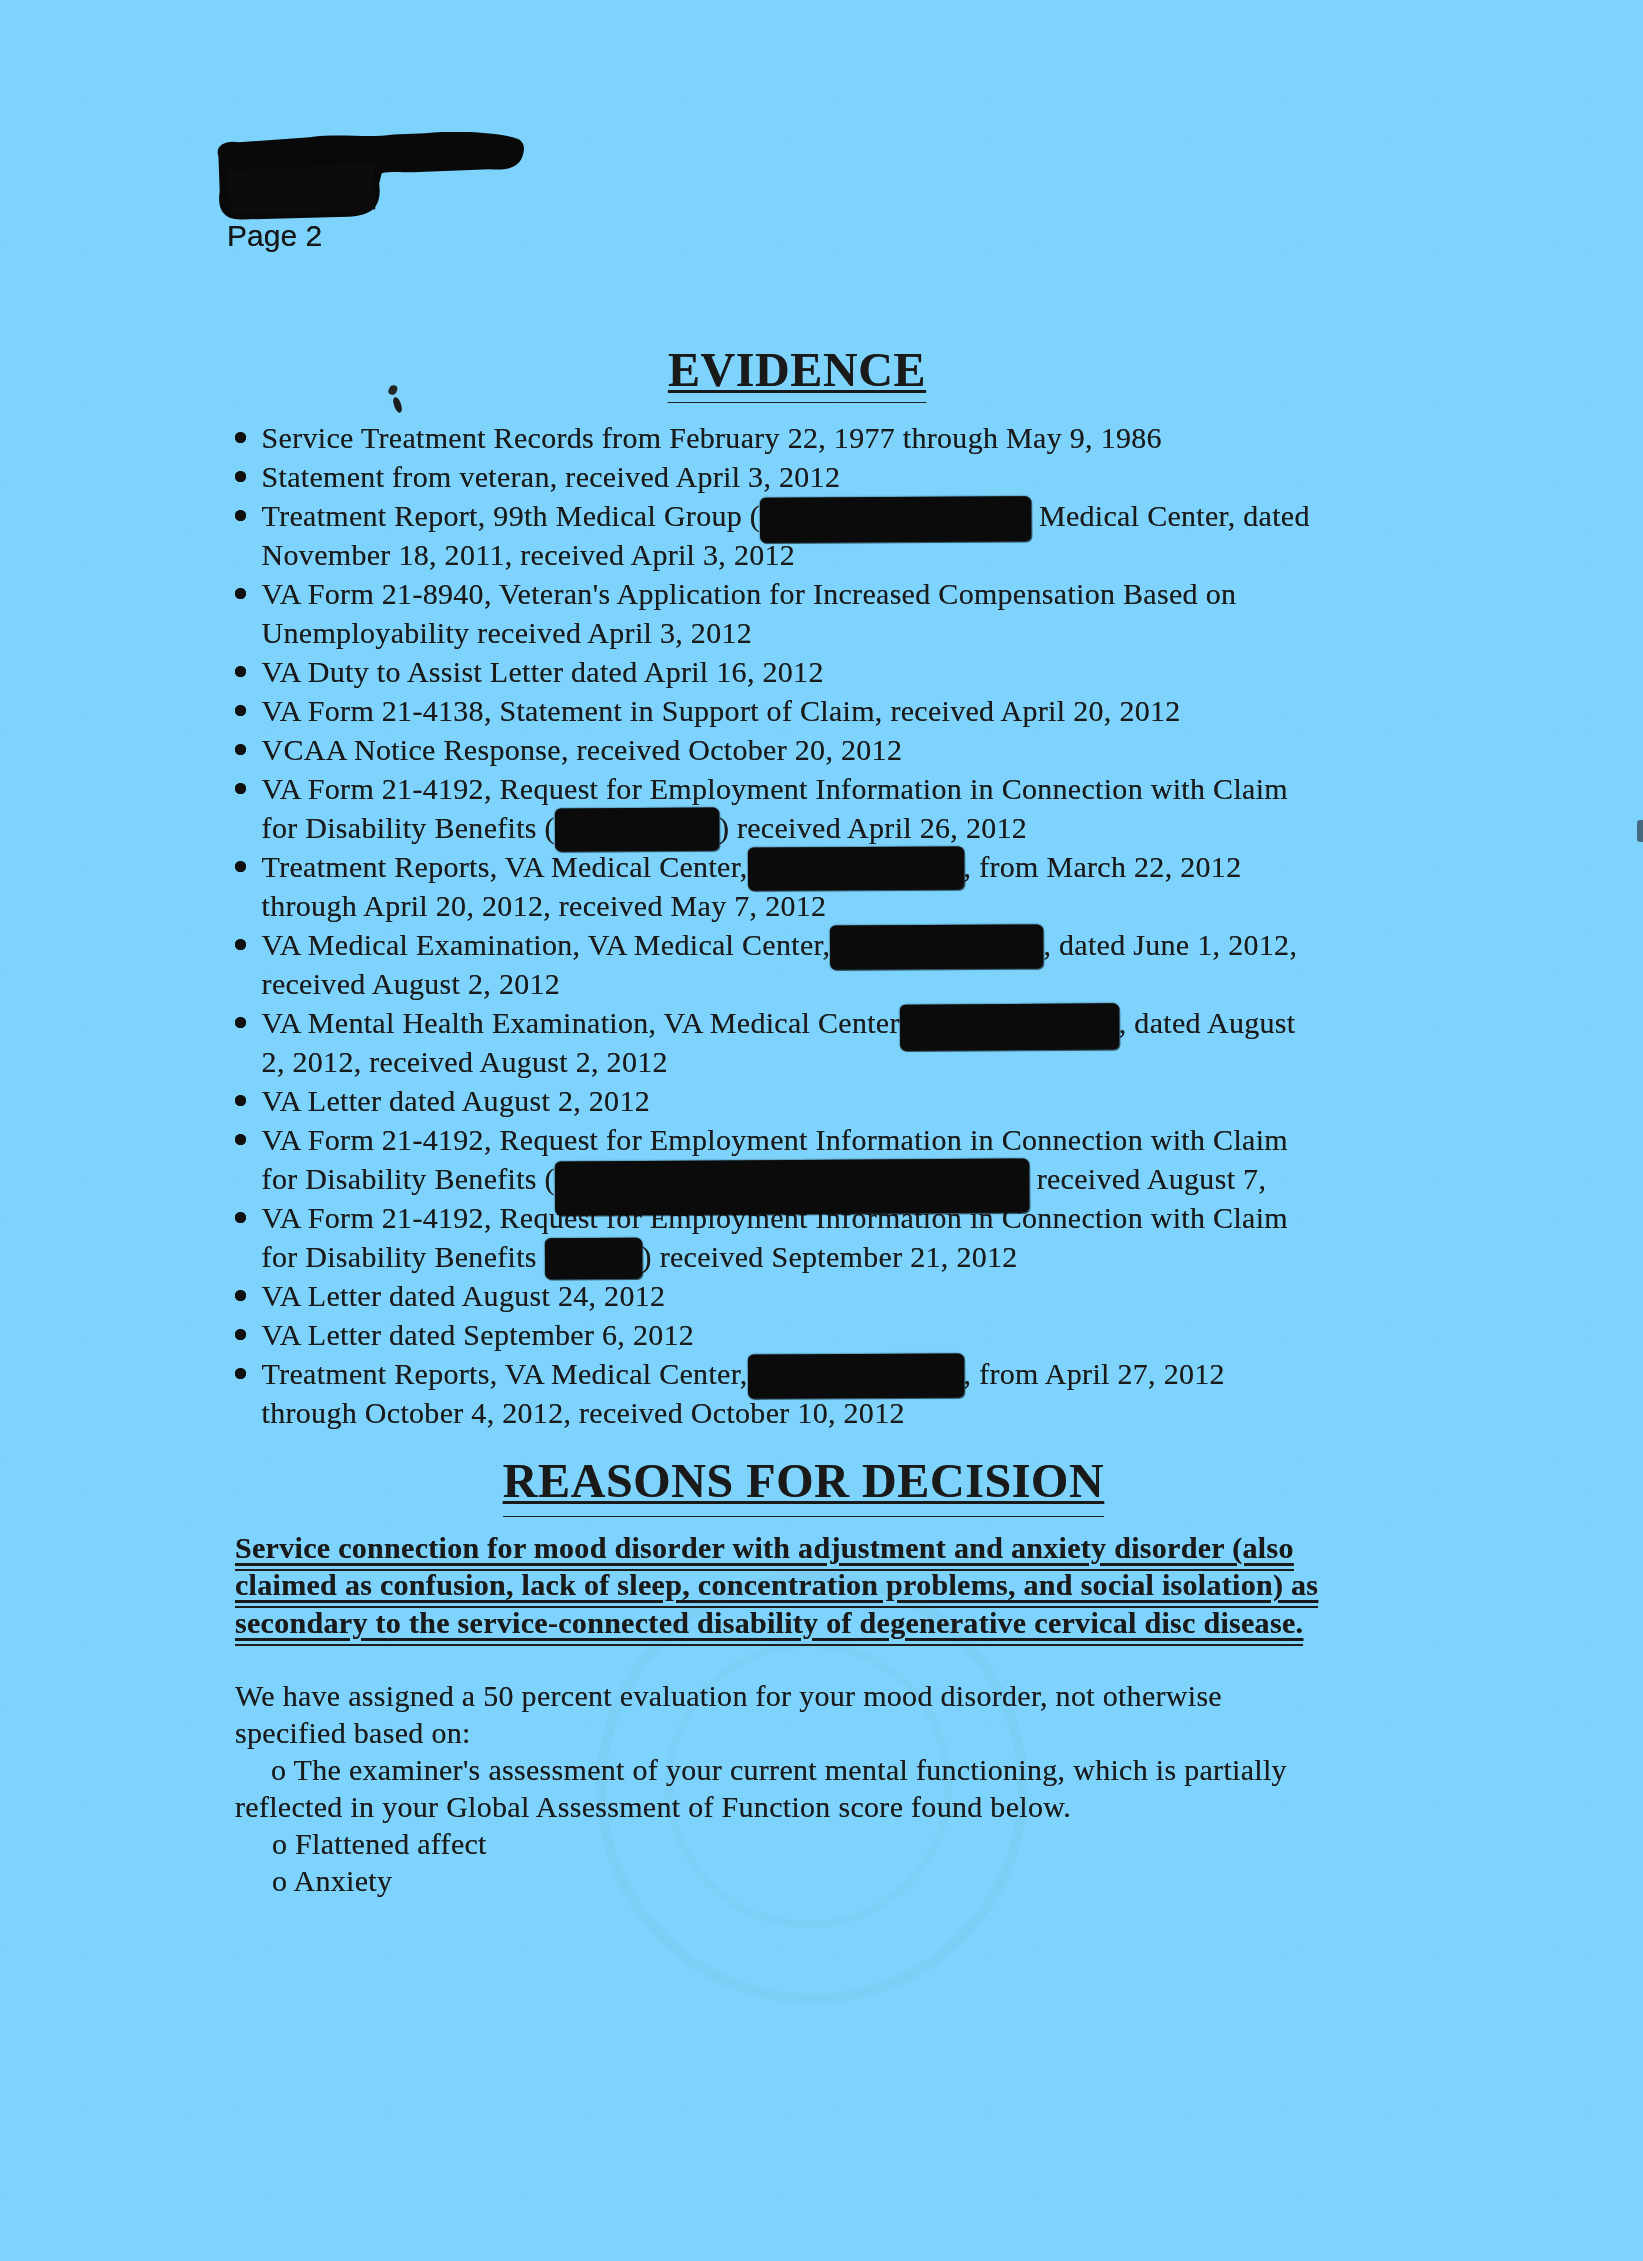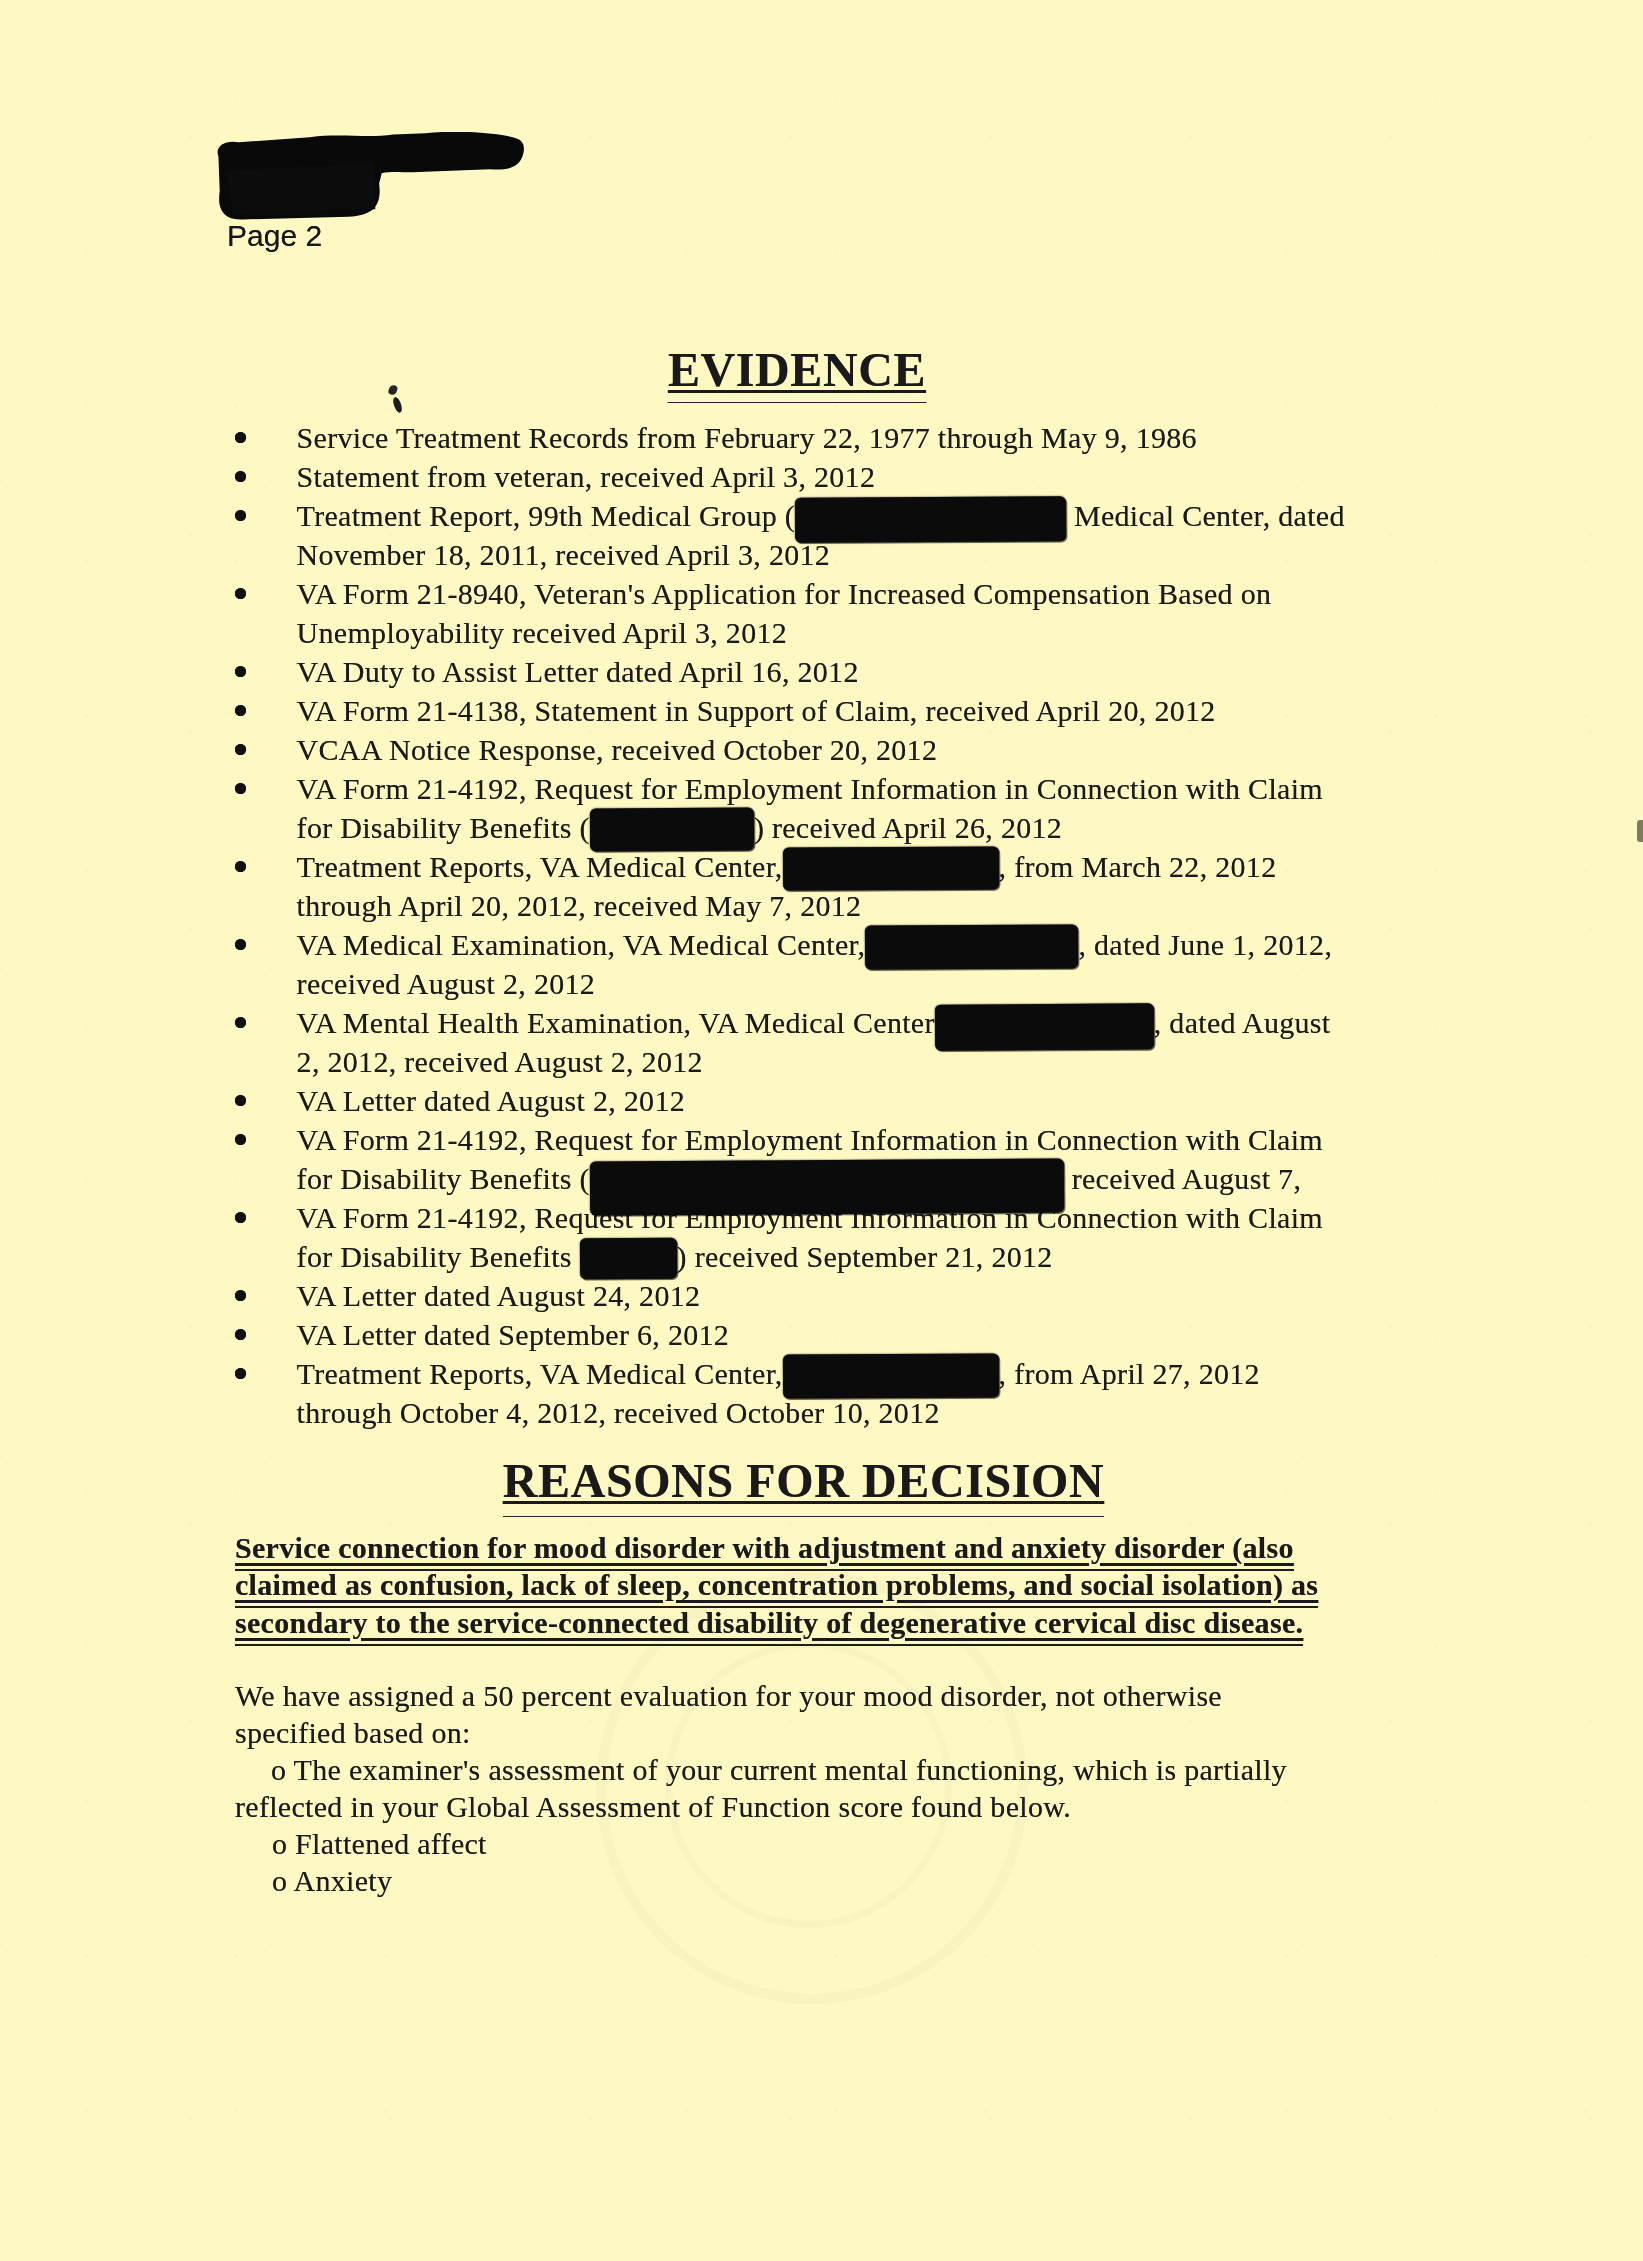--- a/index.html
+++ b/index.html
@@ -1,20 +1,20 @@
 <!DOCTYPE html>
 <html style="font-size:10.3px"><head>
 <meta charset="utf-8">
 <title>Scanned Letter — Page 2</title>
 <style>
   html,body{margin:0;padding:0;background:#6f6f6f;}
   .page{
     position:relative;
     width:1643px;height:2261px;
-    background:#fef9c3;
+    background:#7dd3fc;
     font-family:"Liberation Serif", serif;
     color:#1a1a1a;
     overflow:hidden;
   }
   
   .page::before{
     content:"";
     position:absolute;inset:0;
     background-image:
       radial-gradient(rgba(0,0,0,0.06) 0.6px, transparent 0.9px),
@@ -46,21 +46,21 @@
   #reasons-title{ top:1453px; }
   #reasons-title .t{ border-bottom-width:1.3px; padding-bottom:7.7px; }
 
   .smudge{ position:absolute; left:389px; top:385px; }
   .smudge .s1{ width:8.4px; height:9.7px; background:#252525; border-radius:60% 50% 55% 45%; transform:rotate(24deg); }
   .smudge .s2{ width:7px; height:15.5px; background:#1c1c1c; border-radius:55% 45% 60% 50%; transform:rotate(-22deg); margin:1.9px 0 0 4.5px; }
 
   .evidence-list{ position:absolute; left:234px; top:418px; width:1224px; font-size:30px; }
   .item{ display:flex; }
   .dot{ flex:0 0 11px; width:11px; height:11px; border-radius:50%; background:#101010; margin:13.5px 0 0 0.6px; box-shadow:0 0 0.6px #000; }
-  .content{ margin-left:51px; }
+  .content{ margin-left:16px; }
   .line{ height:39px; line-height:39px; white-space:nowrap; }
 
   .redact{
     display:inline-block; background:#0b0b0b; border-radius:5.8px;
     transform:rotate(-0.35deg);
     box-shadow:0 0 1.9px rgba(0,0,0,0.85), 1.3px 1.3px 0 rgba(0,0,0,0.5);
   }
 
   .issue-line{ position:absolute; left:235px; font-size:30px; font-weight:bold; white-space:nowrap; }
   .issue-line .t{

